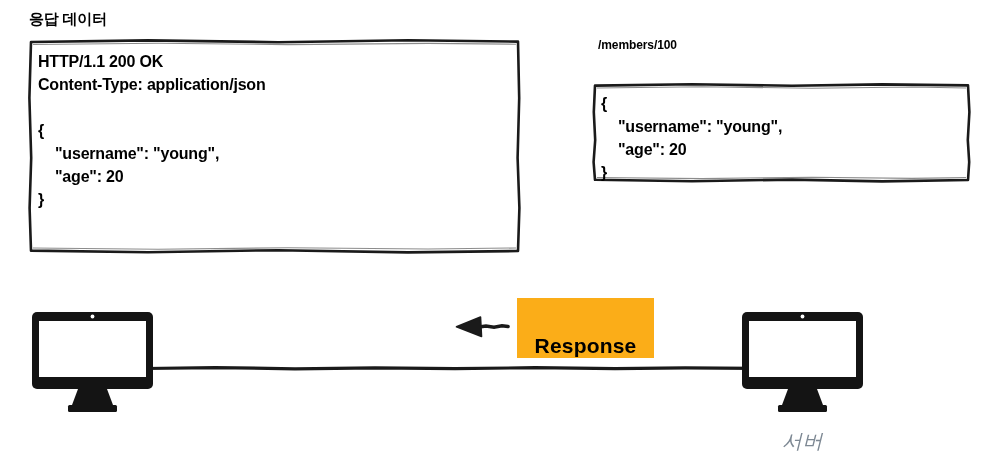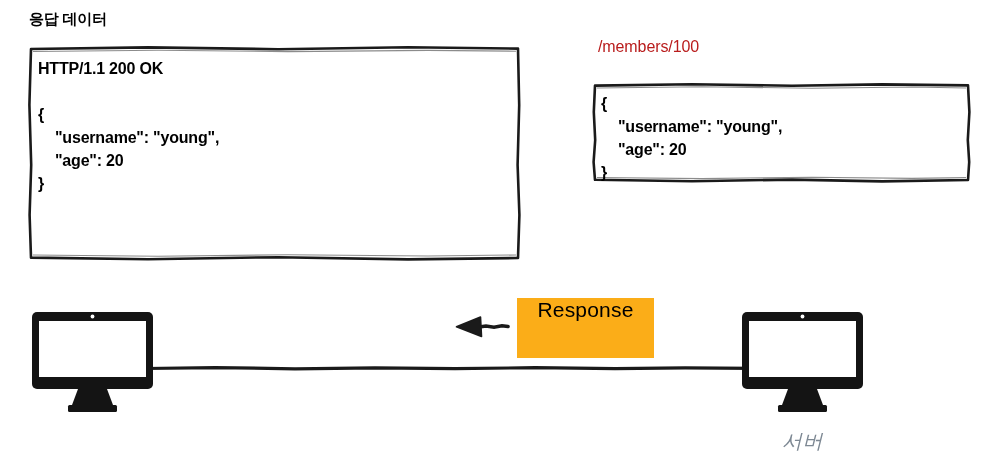--- a/index.html
+++ b/index.html
@@ -25,23 +25,23 @@
   
   .caption {
     font-size: 15px;
     font-weight: bold;
     color: #000000;
     letter-spacing: -0.2px;
     white-space: nowrap;
     text-align: right;
   }
   .caption-url {
-    font-size: 16px;
-    font-weight: normal;
-    color: #b91c1c;
+    font-size: 12px;
+    font-weight: bold;
+    color: #000000;
     letter-spacing: -0.1px;
     white-space: nowrap;
   }
 
   
   .sketch-box {
     position: absolute;
     background: #ffffff;
     box-sizing: border-box;
   }
@@ -82,49 +82,50 @@
     text-align: center;
   }
 
   
   .wire { position: absolute; }
 
   
   .badge {
     position: absolute;
     display: flex;
-    align-items: flex-start;
+    align-items: flex-end;
     justify-content: center;
     color: #000000;
     font-size: 21px;
-    font-weight: normal;
+    font-weight: bold;
     letter-spacing: 0.2px;
   }
 
   .arrow { position: absolute; }
 </style>
 </head>
 <body>
 
 <div id="canvas">
 
   <div class="caption abs" style="left:29px; top:10px;">응답 데이터</div>
 
-  <div class="sketch-box" style="left:28px; top:45px; width:493px; height:216px;">
+  <div class="sketch-box" style="left:28px; top:38px; width:493px; height:216px;">
     <svg class="frame" viewBox="0 0 493 216" preserveAspectRatio="none">
       <path d="M3,4 L120,2.4 L250,4.2 L380,2.2 L490,3.6
                L491.2,60 L489.6,120 L491.4,170 L490,213
                L380,214.4 L250,212.2 L120,214.2 L3,212.6
                L1.6,170 L3.2,120 L1.4,60 Z" fill="none" stroke="#1a1a1a" stroke-width="2.6" stroke-linejoin="round" stroke-linecap="round"></path>
       <path d="M5,6.5 L130,5.2 L260,6.6 L400,5.4 L488,6.2" fill="none" stroke="#1a1a1a" stroke-width="1.1" opacity="0.5"></path>
       <path d="M5,210 L130,211.2 L260,209.8 L400,211 L488,210" fill="none" stroke="#1a1a1a" stroke-width="1.1" opacity="0.5"></path>
     </svg>
 
     <div class="box-content" style="padding:12px 0 0 10px;">
       <div class="code-line">HTTP/1.1 200 OK</div>
+      <div class="code-line">Content-Type: application/json</div>
       <div class="code-line blank"></div>
       <div class="code-line">{</div>
       <div class="code-line">    "username": "young",</div>
       <div class="code-line">    "age": 20</div>
       <div class="code-line">}</div>
     </div>
   </div>
 
   <div class="caption-url abs" style="left:598px; top:38px;">/members/100</div>
 

